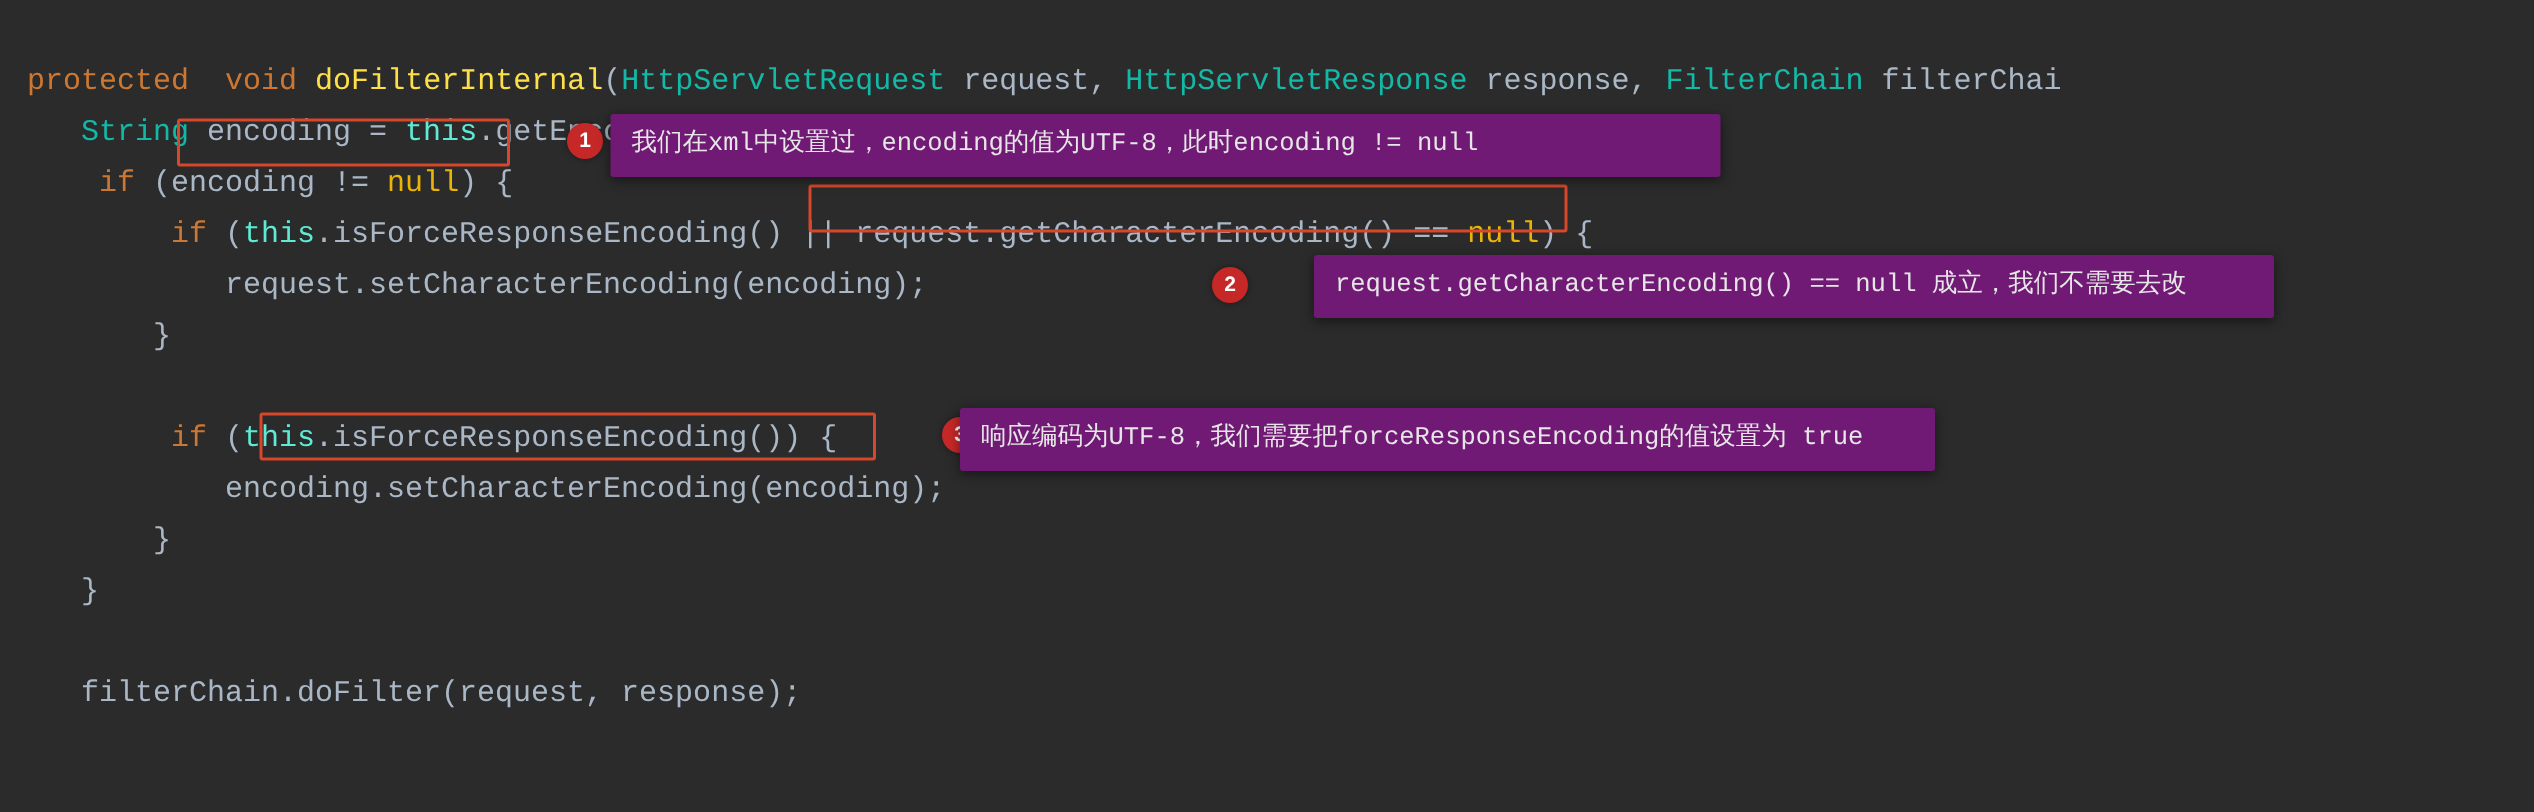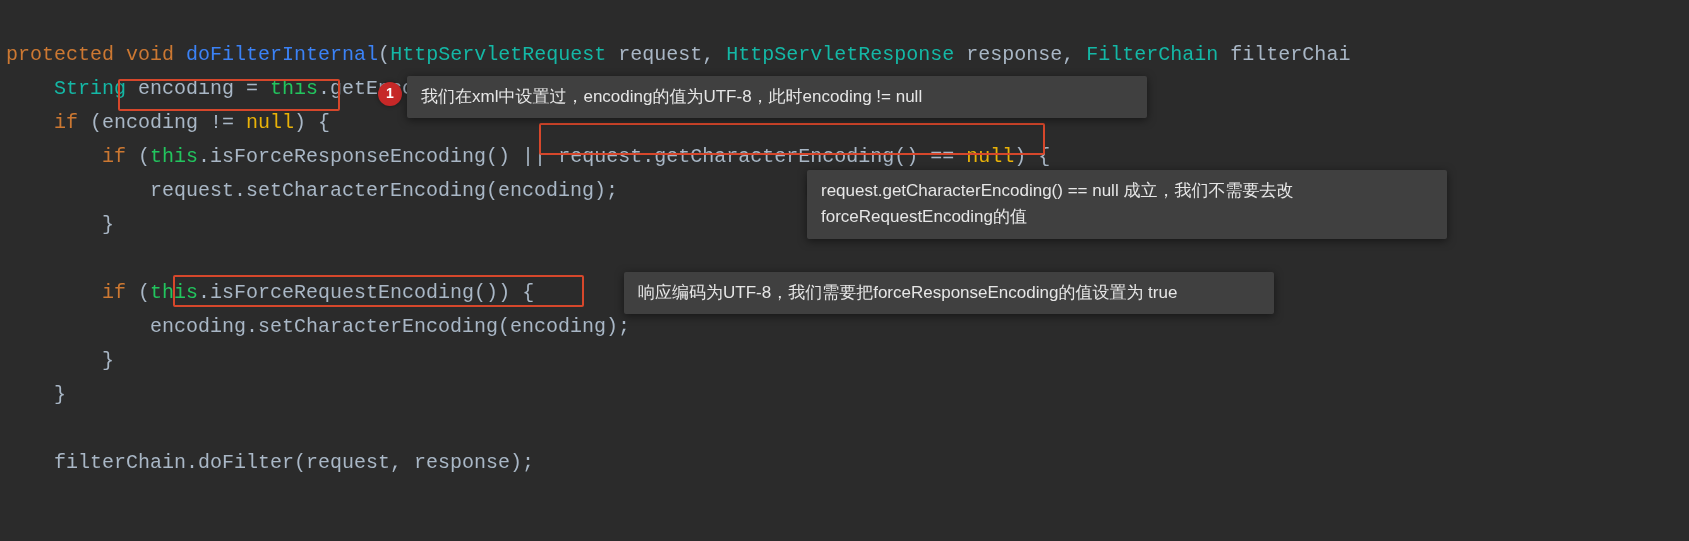--- a/index.html
+++ b/index.html
@@ -12,26 +12,26 @@
     width: 1689px;
     height: 541px;
     overflow: hidden;
     position: relative;
   }
   .code {
     position: relative;
     white-space: pre;
     padding: 4px 6px;
   }
-  .kw { color: #cc7832; }
+  .kw { color: #cc7832; margin-left: 12px; }
   .type { color: #14b8a6; }
-  .method { color: #3b82f6; }
+  .method { color: #fde047; }
   .param { color: #a9b7c6; }
   .punct { color: #a9b7c6; }
-  .this { color: #22c55e; }
+  .this { color: #5eead4; }
   .nullkw { color: #eab308; }
   .ident { color: #a9b7c6; }
 
   .hlbox {
     position: absolute;
     border: 2px solid #d6472b;
     border-radius: 2px;
     pointer-events: none;
   }
 
@@ -46,70 +46,69 @@
     font-size: 14px;
     font-weight: bold;
     display: flex;
     align-items: center;
     justify-content: center;
     box-shadow: 0 0 4px rgba(0,0,0,.4);
   }
 
   .note {
     position: absolute;
-    background: #404040;
+    background: #701a75;
     color: #e6e6e6;
-    font-family: Liberation Sans, sans-serif;
+    font-family: Liberation Mono, monospace;
     font-size: 17px;
     padding: 8px 14px;
     border-radius: 2px;
     line-height: 1.55;
     box-shadow: 0 2px 8px rgba(0,0,0,.5);
     white-space: normal;
   }
 
   
   .hl1 { top: 79px; left: 118px; width: 222px; height: 32px; }
   .hl2 { top: 123px; left: 539px; width: 506px; height: 32px; }
   .hl3 { top: 275px; left: 173px; width: 411px; height: 32px; }
 
   .b1 { top: 82px; left: 378px; }
   .b2 { top: 178px; left: 808px; }
   .b3 { top: 278px; left: 628px; }
 
   .n1 { top: 76px; left: 407px; width: 740px; }
-  .n2 { top: 170px; left: 807px; width: 640px; }
-  .n3 { top: 272px; left: 624px; width: 650px; }
+  .n2 { top: 170px; left: 876px; width: 640px; }
+  .n3 { top: 272px; left: 640px; width: 650px; }
 </style>
 </head>
 <body>
 
 <div class="code">
 <span class="kw">protected</span> <span class="kw">void</span> <span class="method">doFilterInternal</span><span class="punct">(</span><span class="type">HttpServletRequest</span> <span class="param">request</span><span class="punct">, </span><span class="type">HttpServletResponse</span> <span class="param">response</span><span class="punct">, </span><span class="type">FilterChain</span> <span class="param">filterChai</span>
     <span class="type">String</span> <span class="ident">encoding</span><span class="punct"> = </span><span class="this">this</span><span class="ident">.getEncoding();</span>
     <span class="kw">if</span><span class="punct"> (</span><span class="ident">encoding</span><span class="punct"> != </span><span class="nullkw">null</span><span class="punct">) {</span>
         <span class="kw">if</span><span class="punct"> (</span><span class="this">this</span><span class="ident">.isForceResponseEncoding() || </span><span class="ident">request</span><span class="ident">.getCharacterEncoding() == </span><span class="nullkw">null</span><span class="punct">) {</span>
             <span class="ident">request.setCharacterEncoding(encoding);</span>
         <span class="punct">}</span>
 
-        <span class="kw">if</span><span class="punct"> (</span><span class="this">this</span><span class="ident">.isForceRequestEncoding()</span><span class="punct">) {</span>
+        <span class="kw">if</span><span class="punct"> (</span><span class="this">this</span><span class="ident">.isForceResponseEncoding()</span><span class="punct">) {</span>
             <span class="ident">encoding.setCharacterEncoding(encoding);</span>
         <span class="punct">}</span>
     <span class="punct">}</span>
 
     <span class="ident">filterChain.doFilter(request, response);</span>
 </div>
 
 <div class="hlbox hl1"></div>
 <div class="hlbox hl2"></div>
 <div class="hlbox hl3"></div>
 
 <div class="badge b1">1</div>
 <div class="note n1">我们在xml中设置过，encoding的值为UTF-8，此时encoding != null</div>
 
 <div class="badge b2">2</div>
 <div class="note n2">
   <span>request.getCharacterEncoding() == null 成立，我们不需要去改</span><br>
-  <span>forceRequestEncoding的值</span>
 </div>
 
 <div class="badge b3">3</div>
 <div class="note n3">响应编码为UTF-8，我们需要把forceResponseEncoding的值设置为 true</div>
 
 </body></html>

